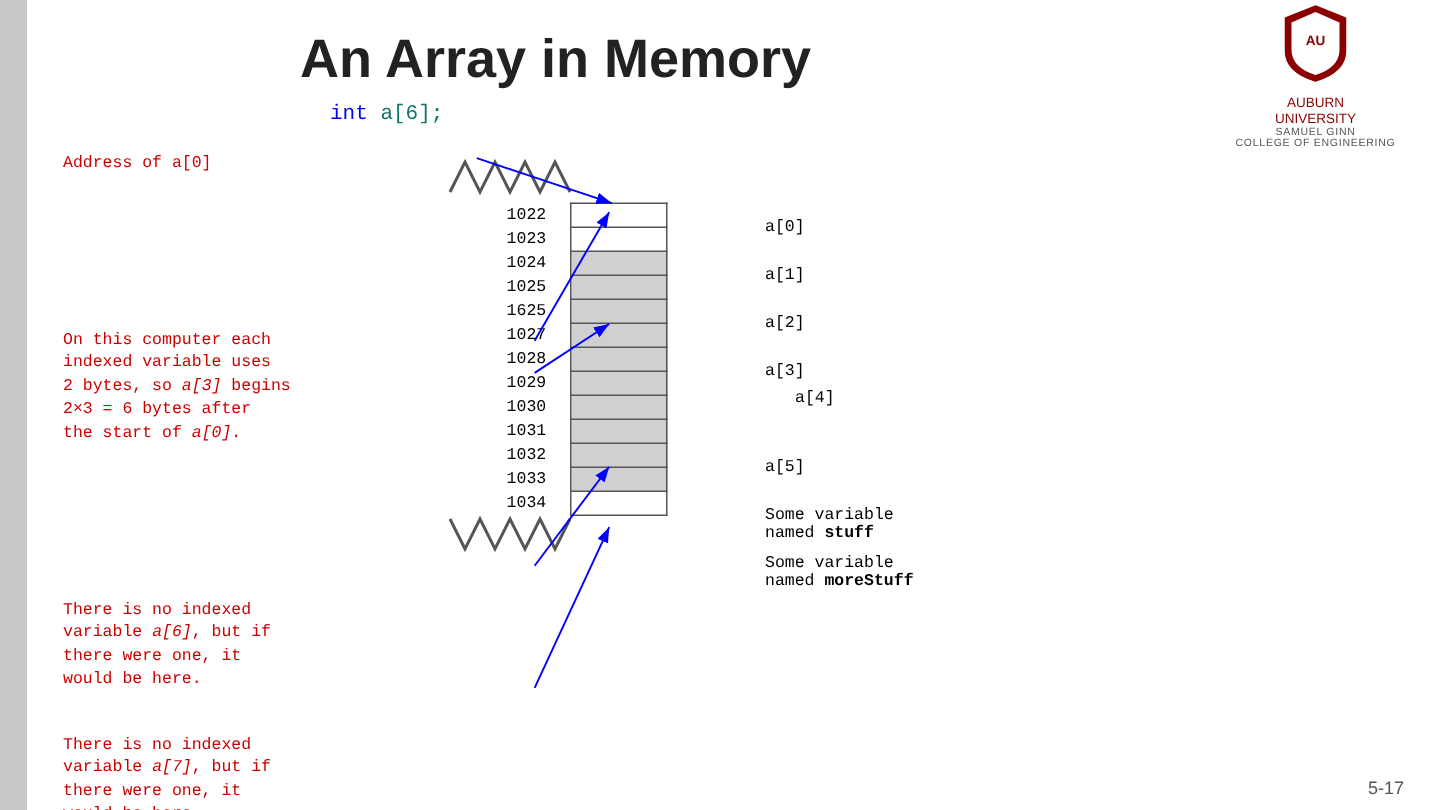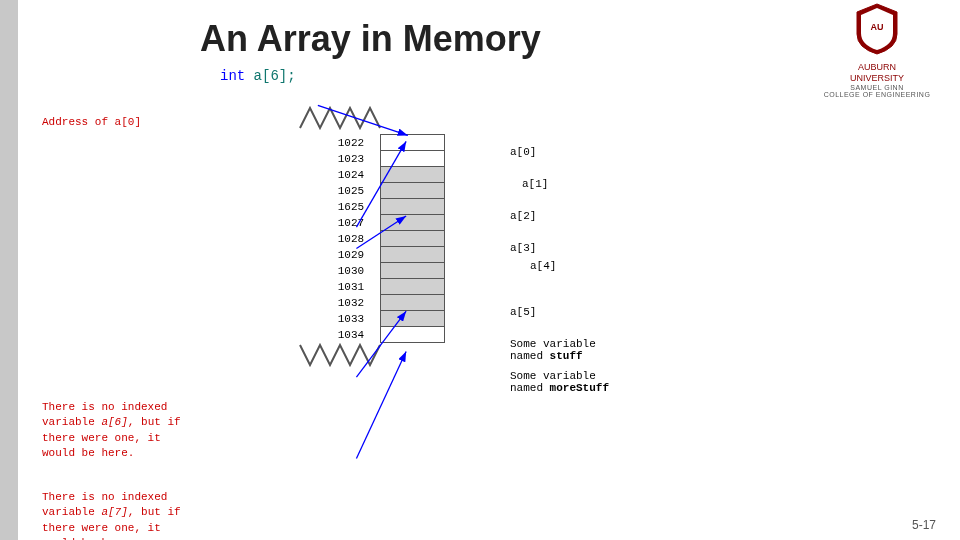--- a/index.html
+++ b/index.html
@@ -200,22 +200,23 @@
   <div class="logo-subtext">SAMUEL GINN</div>
   <div class="logo-subtext">COLLEGE OF ENGINEERING</div>
 </div>
 
 <div class="code-line">
   <span class="code-keyword">int </span><span class="code-varname">a[6];</span>
 </div>
 
 <div class="diagram">
 
-  <div class="addr-label" style="top:26px; left:22px;">Address of a[0]</div>
-
+  <div class="addr-label" style="top:13px; left:22px;">Address of a[0]</div>
+
+  <div class="annotation" style="top:130px; left:22px;">On this computer each<br>indexed variable uses<br>2 bytes, so <em>a[3]</em> begins<br>2×3 = 6 bytes after<br>the start of <em>a[0]</em>.</div>
 
   <div class="annotation" style="top:310px; left:22px;">There is no indexed<br>variable <em>a[6]</em>, but if<br>there were one, it<br>would be here.</div>
 
   <div class="annotation" style="top:400px; left:22px;">There is no indexed<br>variable <em>a[7]</em>, but if<br>there were one, it<br>would be here.</div>
 
   <div class="memory-area">
     
     <svg class="zigzag-top" viewBox="0 0 100 30" xmlns="http://www.w3.org/2000/svg">
       <polyline points="10,28 20,8 30,28 40,8 50,28 60,8 70,28 80,8 90,28" fill="none" stroke="#555" stroke-width="2"></polyline>
     </svg>
@@ -279,21 +280,21 @@
     </table>
 
     
     <svg class="zigzag-bottom" viewBox="0 0 100 30" xmlns="http://www.w3.org/2000/svg">
       <polyline points="10,2 20,22 30,2 40,22 50,2 60,22 70,2 80,22 90,2" fill="none" stroke="#555" stroke-width="2"></polyline>
     </svg>
   </div>
 
   <div class="right-labels">
     <div class="rlabel" style="top:46px;">a[0]</div>
-    <div class="rlabel" style="top:78px;margin-left:12px;">a[1]</div>
+    <div class="rlabel" style="top:78px;">a[1]</div>
     <div class="rlabel" style="top:110px;">a[2]</div>
     <div class="rlabel" style="top:142px;">a[3]</div>
     <div class="rlabel" style="top:160px;margin-left:20px;">a[4]</div>
     <div class="rlabel" style="top:206px;">a[5]</div>
     <div class="rlabel" style="top:238px;">Some variable<br>named <strong>stuff</strong></div>
     <div class="rlabel" style="top:270px;">Some variable<br>named <strong>moreStuff</strong></div>
   </div>
 
   <svg class="arrows-svg" viewBox="0 0 700 490" xmlns="http://www.w3.org/2000/svg">
 

